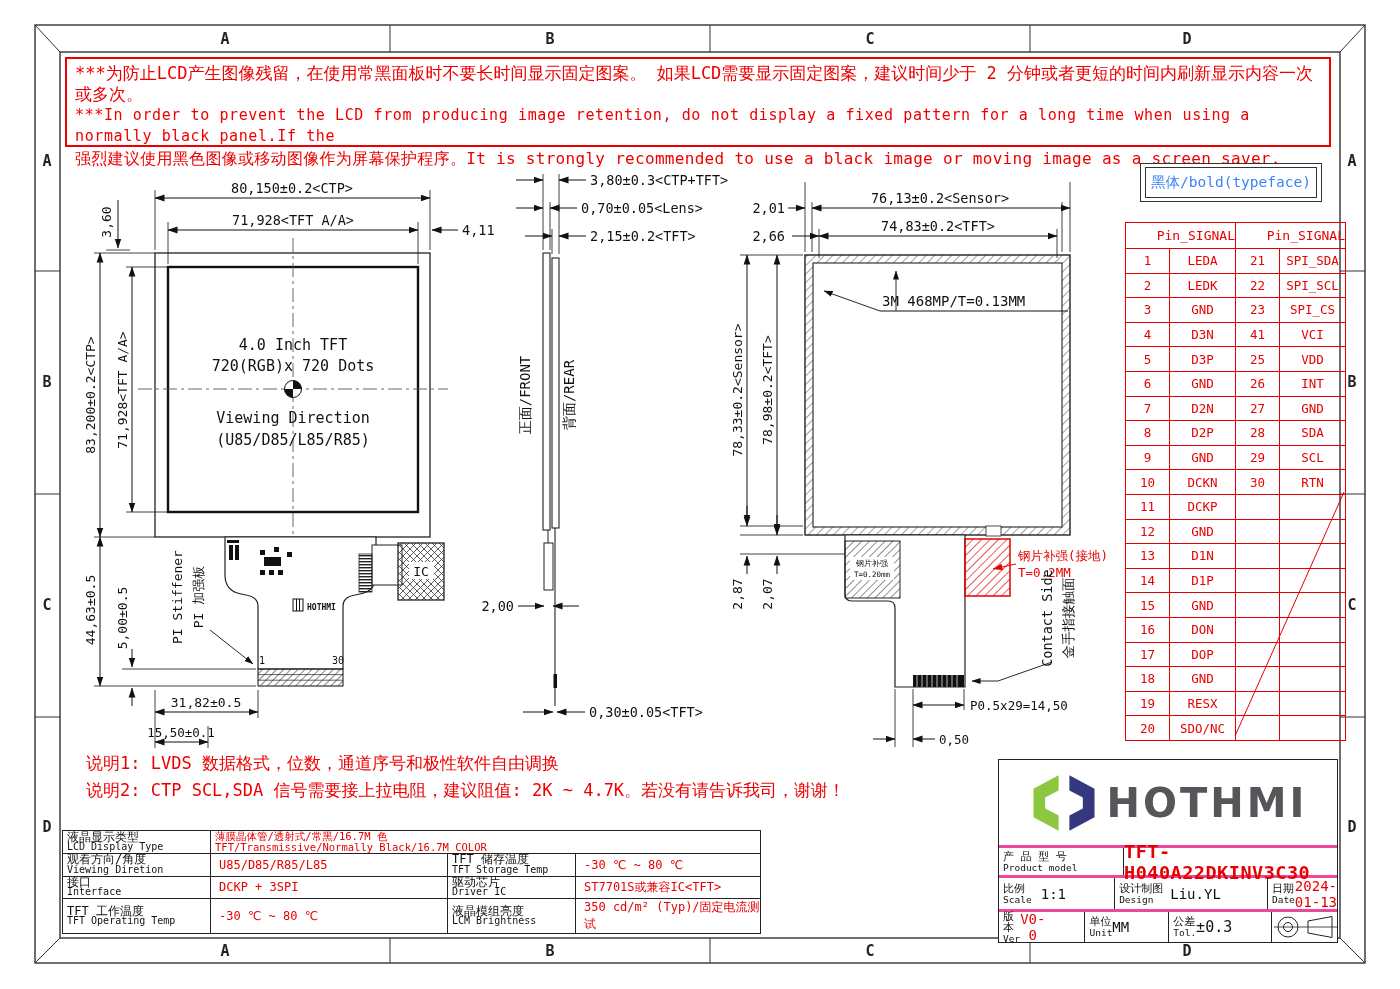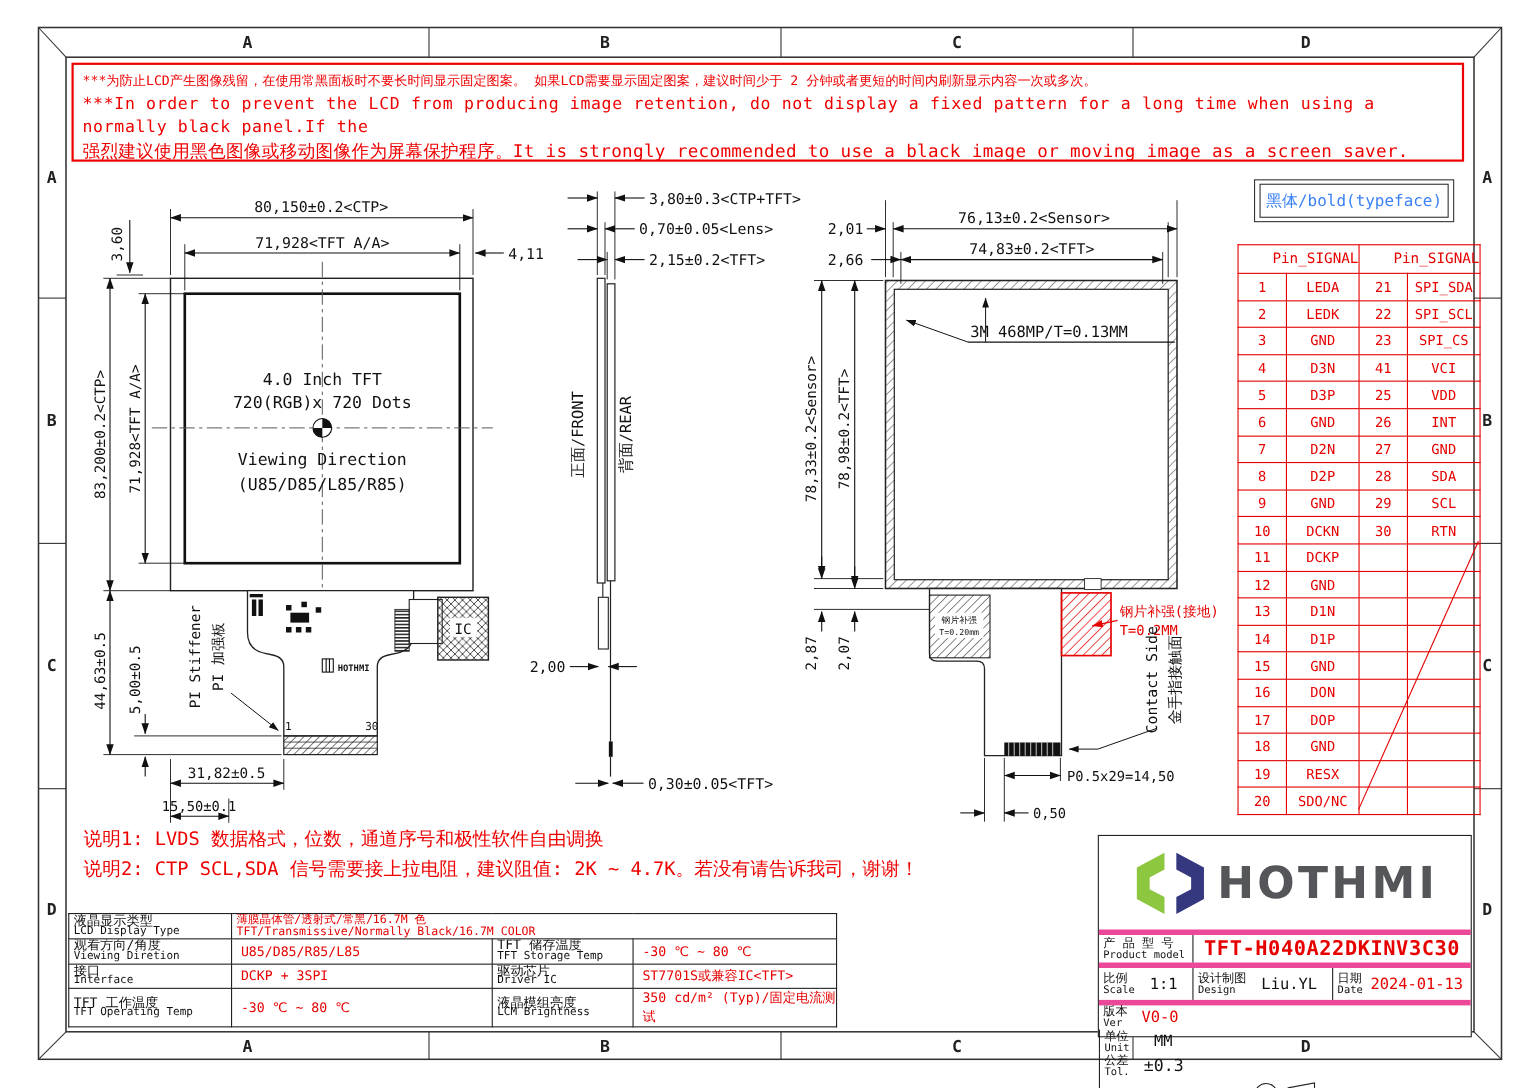--- a/index.html
+++ b/index.html
@@ -4,63 +4,63 @@
 <style>
   html,body{margin:0;padding:0;}
   body{width:1400px;height:989px;position:relative;background:#fff;
        font-family:"DejaVu Sans Mono","DejaVu Sans",sans-serif;color:#111;overflow:hidden;}
   .abs{position:absolute;}
   svg text{font-family:"DejaVu Sans Mono","DejaVu Sans",sans-serif;}
   .zone-label{position:absolute;font-size:15px;color:#222;transform:translate(-50%,-50%);font-weight:bold;}
   
   #warning{left:65px;top:57px;width:1266px;height:90px;border:2px solid #ef0000;
            color:#ef0000;padding:4px 0 0 8px;box-sizing:border-box;}
-  #warning .w1{font-size:12px;line-height:21px;}
+  #warning .w1{font-size:17px;line-height:21px;}
   #warning .w2{font-size:15px;line-height:21px;letter-spacing:0.6px;}
   #warning .w4{font-size:16px;line-height:23px;letter-spacing:0.3px;}
   
   #typebox{left:1140px;top:163px;width:180px;height:37px;border:1px solid #333;
            display:flex;align-items:center;justify-content:center;}
   #typebox .inner{border:1.5px solid #333;width:170px;height:29px;display:flex;
            align-items:center;justify-content:center;font-size:14.5px;color:#3b82f6;}
   
-  #notes{left:76px;top:750px;color:#ef0000;font-size:17px;line-height:27px;}
+  #notes{left:86px;top:750px;color:#ef0000;font-size:17px;line-height:27px;}
   
   #pin-table{position:absolute;left:1125px;top:222px;width:220px;border-collapse:collapse;
              table-layout:fixed;color:#e60000;text-align:center;}
   #pin-table td,#pin-table th{border:1px solid #e60000;padding:0;height:23.6px;
              font-size:12.5px;font-weight:normal;overflow:hidden;}
   #pin-table th{height:25px;font-size:13px;text-align:right;}
   #pin-diag{left:1125px;top:222px;pointer-events:none;}
   
   #spec-table{position:absolute;left:62px;top:830px;width:698px;border-collapse:collapse;
               table-layout:fixed;}
   #spec-table td{border:1px solid #222;padding:0 0 0 4px;height:21.6px;overflow:hidden;vertical-align:middle;}
   #spec-table .lbl{line-height:10.5px;}
   #spec-table .cn{font-size:12px;display:block;}
   #spec-table .en{font-size:10px;display:block;}
   #spec-table .val{color:#e60000;font-size:12px;padding-left:8px;}
   #spec-table .val2{color:#e60000;font-size:10.5px;line-height:11px;display:block;}
   
   #title-block{left:998px;top:759px;width:340px;height:184px;border:1.5px solid #222;box-sizing:border-box;background:#fff;}
-  .tb-row{display:flex;border-top:5px solid #ec4899;box-sizing:border-box;}
+  .tb-row{display:flex;border-top:3px solid #ec4899;box-sizing:border-box;gap:39px;}
   .tb-row.first{border-top:none;}
   .tb-cell{border-left:1px solid #222;box-sizing:border-box;display:flex;align-items:center;}
   .tb-cell.first{border-left:none;}
   .tb-lbl{padding-left:4px;line-height:11px;}
   .tb-lbl .cn{font-size:11px;display:block;}
   .tb-lbl .en{font-size:9.5px;display:block;}
   .tb-val{flex:1;text-align:center;font-size:14px;}
   .red{color:#e60000;}
   #logo-row{height:85px;align-items:center;justify-content:center;display:flex;gap:8px;}
   #logo-text{font-family:"DejaVu Sans",sans-serif;font-weight:bold;font-size:40px;
              color:#55565a;letter-spacing:3px;}
   #product-row{height:30px;}
   #product-val{font-size:18.5px;font-weight:bold;letter-spacing:0.5px;}
-  .r3{height:34px;} .r4{height:33px;flex-direction:column;}
+  .r3{height:34px;} .r4{height:33px;}
 </style>
 </head>
 <body>
 
 <svg class="abs" style="left:0;top:0;" width="1400" height="989" viewBox="0 0 1400 989">
   <g stroke="#333" stroke-width="1.4" fill="none">
     <rect x="35" y="25" width="1330" height="938"></rect>
     <rect x="60" y="52" width="1280" height="886"></rect>
   </g>
   <g stroke="#333" stroke-width="1">

